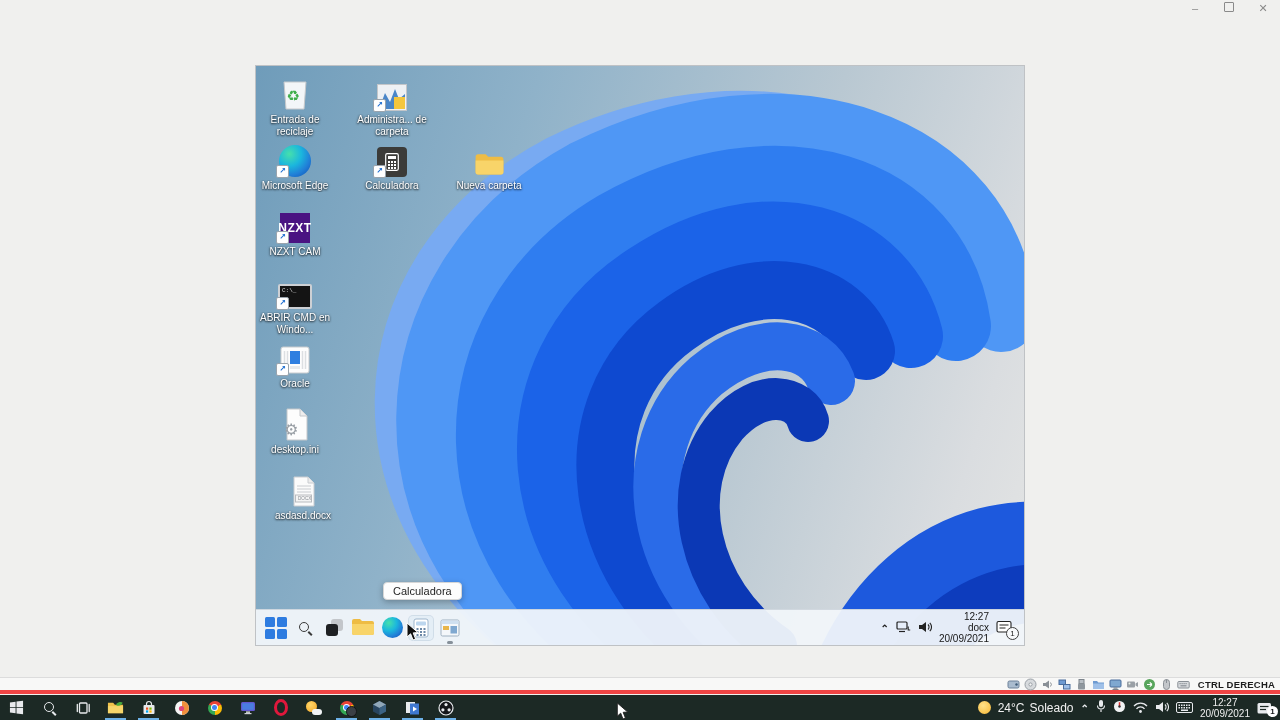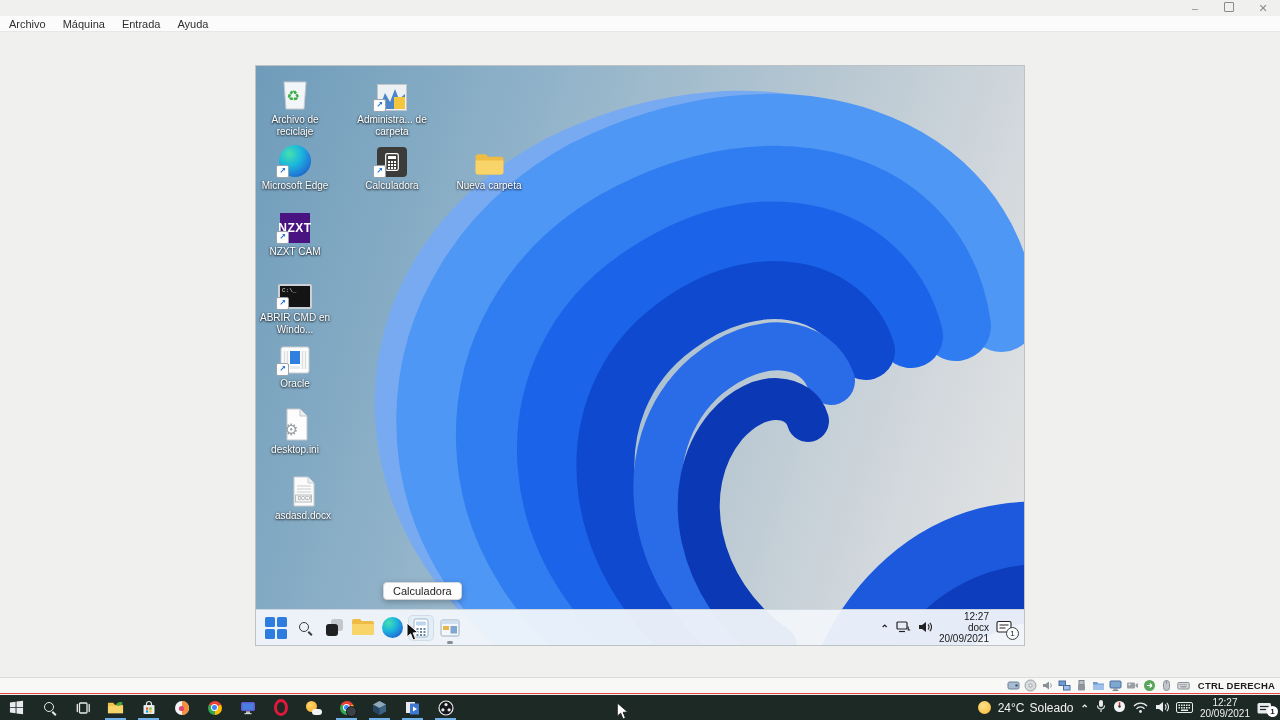--- a/index.html
+++ b/index.html
@@ -69,21 +69,21 @@
   .vm-tray{position:absolute;right:10px;top:0;height:35px;display:flex;align-items:center;gap:7px;}
   .vm-chev{font-size:10px;color:#1e1e1e;font-weight:bold;transform:translateY(1px);}
   .vm-clock{text-align:right;font-size:10px;line-height:11px;color:#161616;}
   .vm-notif{position:relative;width:18px;height:16px;}
   .vm-notif .badge{position:absolute;right:-5px;bottom:-4px;width:11px;height:11px;border-radius:50%;background:#f8fafc;
                    border:1px solid #3f3f3f;color:#222;font-size:8px;display:flex;align-items:center;justify-content:center;}
   .vm-tooltip{position:absolute;left:127px;top:516px;background:#fdfdfd;border:1px solid #d6d6d6;border-radius:4px;
               box-shadow:0 2px 6px rgba(0,0,0,.28);padding:2px 9px;font-size:11px;color:#1f1f1f;white-space:nowrap;}
   
   .statusbar{position:absolute;left:0;right:0;top:677px;height:17px;background:#f8f8f7;border-top:1px solid #dcdcdc;
-             border-bottom:1px solid #ef4444;display:flex;align-items:center;justify-content:flex-end;gap:3px;padding-right:5px;box-sizing:border-box;}
+             border-bottom:4px solid #ef4444;display:flex;align-items:center;justify-content:flex-end;gap:3px;padding-right:5px;box-sizing:border-box;}
   .sb-icon{width:14px;height:14px;display:flex;align-items:center;justify-content:center;}
   .hostkey{font-size:9.5px;font-weight:bold;color:#1d1d1d;margin-left:4px;letter-spacing:.2px;}
   
   .host-taskbar{position:absolute;left:0;right:0;bottom:0;height:25px;background:#1c2925;}
   #host-apps{position:absolute;left:0;top:0;height:25px;display:flex;align-items:center;}
   .h-btn{position:relative;width:33px;height:25px;display:flex;align-items:center;justify-content:center;}
   .h-btn.running::after{content:"";position:absolute;bottom:0;left:6px;right:6px;height:2px;background:#6db1e8;}
   .host-tray{position:absolute;right:0;top:0;height:25px;display:flex;align-items:center;gap:7px;padding-right:7px;}
   .weather-txt{font-size:12px;color:#f2f2f2;display:flex;gap:5px;}
   .h-chev{color:#e8eaed;font-size:10px;font-weight:bold;transform:translateY(1px);}
@@ -96,26 +96,20 @@
 </head>
 <body>
 
 <div class="stage">
 
   <div class="win-controls">
     <span class="ctl">–</span>
     <span class="ctl"><span class="ctl-max-box"></span></span>
     <span class="ctl">✕</span>
   </div>
-  <div class="menubar" id="menubar">
-      <span class="menu-item">Archivo</span>
-      <span class="menu-item">Máquina</span>
-      <span class="menu-item">Entrada</span>
-      <span class="menu-item">Ayuda</span>
-    </div>
 
   <div class="vm-screen">
     <svg class="wallpaper" width="768" height="579" viewBox="0 0 768 579" fill="none" stroke-linecap="round">
       <path d="M300,600 C80,460 90,200 300,90 C460,10 640,40 700,150" stroke="#78aaf2" stroke-width="40"></path>
       <path d="M330,600 C120,480 130,220 330,110 C530,10 730,80 745,250" stroke="#4f97f5" stroke-width="72"></path>
       <path d="M380,600 C190,490 190,260 360,160 C520,70 680,120 700,260" stroke="#2f7df0" stroke-width="70"></path>
       <path d="M430,600 C260,500 250,300 390,210 C510,130 630,170 655,270" stroke="#1b63e8" stroke-width="64"></path>
       <path d="M470,600 C330,510 310,340 420,260 C500,200 590,220 610,285" stroke="#0e49d0" stroke-width="58"></path>
       <path d="M500,590 C390,520 370,380 450,310 C505,265 560,275 575,315" stroke="#2a6be8" stroke-width="48"></path>
       <path d="M520,580 C440,525 420,420 470,360 C505,320 545,330 552,355" stroke="#0b38b5" stroke-width="42"></path>
@@ -124,21 +118,21 @@
     </svg>
 
     <div id="desktop-icons">
         <div class="dt-item" style="left: 2px; top: 7px;">
           <div class="dt-icon">
             <svg width="30" height="33" viewBox="0 0 30 33">
               <path d="M4,4 H26 L24,31 H6 Z" fill="#f3f6f8" stroke="#c6c9cc"></path>
               <text x="6.5" y="23" font-size="15" fill="#3fae49" font-family="DejaVu Sans">♻</text>
             </svg>
           </div>
-          <div class="dt-label">Archivo de reciclaje</div>
+          <div class="dt-label">Entrada de reciclaje</div>
         </div>
         <div class="dt-item" style="left: 99px; top: 7px;">
           <div class="dt-icon">
             <svg width="30" height="27" viewBox="0 0 30 27">
               <rect x="0.5" y="0.5" width="29" height="26" fill="#eef1f4" stroke="#c3c6c9"></rect>
               <path d="M2,25 L8,9 L13,18 L18,5 L22,15 L28,10 V25 Z" fill="#4a86c8"></path>
               <rect x="17" y="13" width="11" height="12" fill="#f3c63e"></rect>
             </svg>
             <span class="sc-badge unicode-g">↗</span>
           </div>

